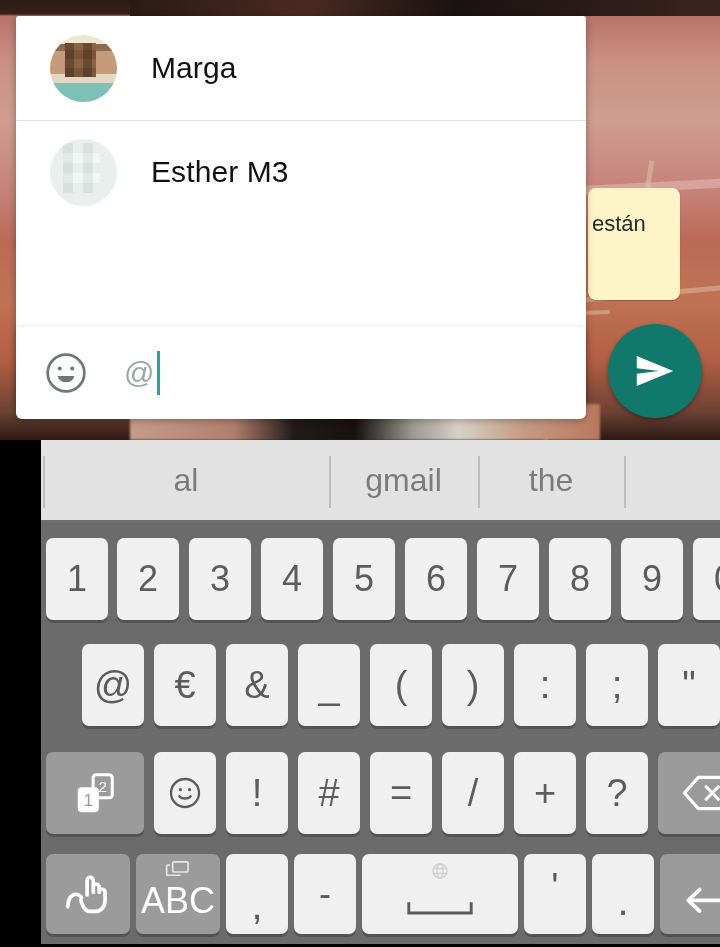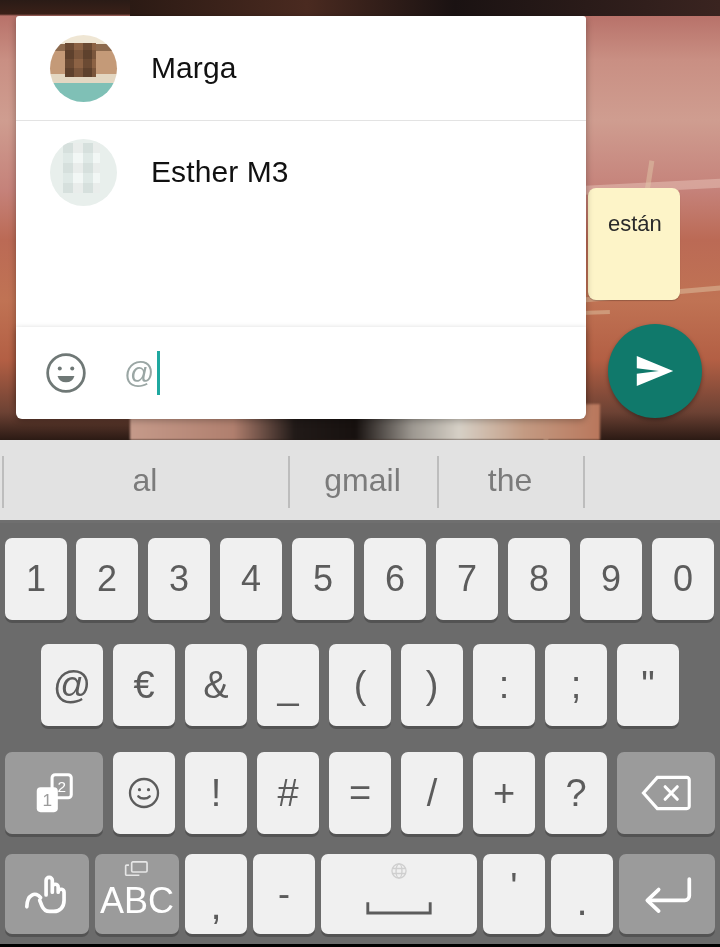--- a/index.html
+++ b/index.html
@@ -49,21 +49,21 @@
       #c59a8a 0%, #b07f6e 22%, #211a18 35%, #17110f 48%,
       #9c9790 60%, #d6d0c6 70%, #c39a82 84%, #b9775c 100%);
     filter: blur(1px);
   }
 
   
   .yellow-bubble {
     position: absolute; left: 588px; top: 188px; width: 92px; height: 112px;
     background: #fdf4c8; border-radius: 8px 8px 8px 8px;
     box-shadow: 0 1px 1px rgba(0,0,0,.22);
-    padding: 16px 8px 0 20px;
+    padding: 16px 8px 0 4px;
     font-size: 22px; line-height: 40px; color: #2a2a2a;
     white-space: nowrap; overflow: hidden;
   }
 
   
   .send-fab {
     position: absolute; left: 608px; top: 324px; width: 94px; height: 94px;
     border-radius: 50%; background: #10796b;
     display: flex; align-items: center; justify-content: center;
     box-shadow: 0 2px 4px rgba(0,0,0,.35);
@@ -132,21 +132,21 @@
   .input-field {
     margin-left: 36px; display: flex; align-items: center;
     font-size: 30px; color: #9aa6a4; height: 52px;
   }
   .caret {
     display: inline-block; width: 3px; height: 44px;
     background: #1fa8a0; margin-left: 3px;
   }
 
   
-  .keyboard { position: absolute; left: 0; top: 440px; width: 720px; height: 482px; }
+  .keyboard { position: absolute; left: 0; top: 440px; width: 720px; height: 482px; padding-left: 41px; }
   .suggest-bar {
     position: relative; height: 83px; background: #e2e2e2;
     display: flex; align-items: center;
     border-bottom: 3px solid #6f6f6f;
   }
   .sug-sep {
     position: absolute; top: 16px; width: 2px; height: 52px; background: #bdbdbd;
   }
   .sug-item {
     position: absolute; top: 0; height: 80px; display: flex;

